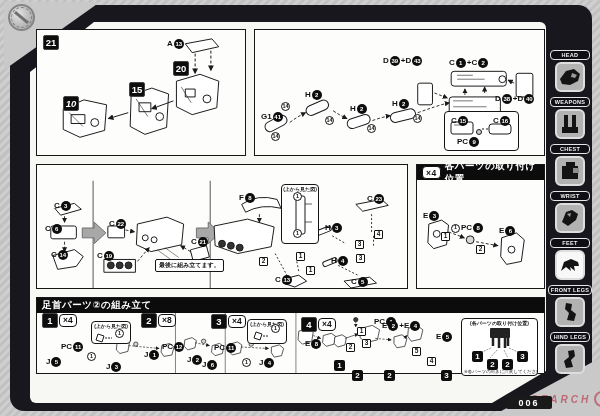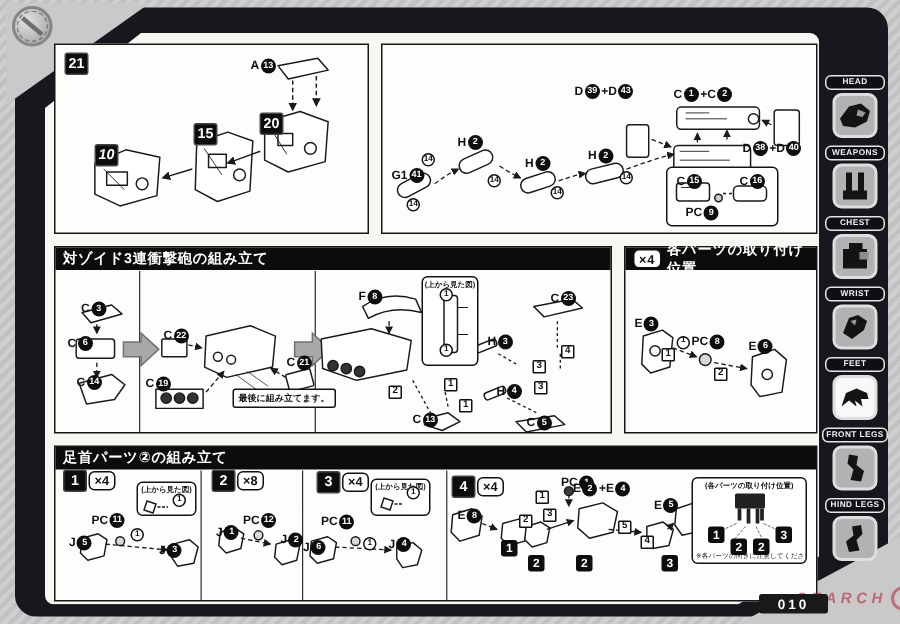--- a/index.html
+++ b/index.html
@@ -122,21 +122,21 @@
       </g>
     </svg>
     <div class="labels">
         <span class="plabel" style="left: 6px; top: 5px;">
           <span class="seg-S">21</span>
         </span>
         <span class="plabel" style="left: 130px; top: 9px;">
           <span class="seg-t">A</span>
           <span class="seg-c">13</span>
         </span>
-        <span class="plabel" style="left: 136px; top: 45px;">
+        <span class="plabel" style="left: 136px; top: 31px;">
           <span class="seg-S">20</span>
         </span>
         <span class="plabel" style="left: 92px; top: 52px;">
           <span class="seg-S">15</span>
         </span>
         <span class="plabel" style="left: 26px; top: 66px; font-style: italic;">
           <span class="seg-S">10</span>
         </span>
       </div>
   </section>
@@ -292,23 +292,20 @@
         <path d="M224 50 V58" stroke-dasharray="3 2" marker-end="url(#ahC)"></path>
         <path d="M128 84 L142 94 M120 86 L138 99" stroke-width="0.5"></path>
         <path d="M240 90 L252 112" stroke-dasharray="2 2"></path>
         <path d="M262 98 L264 108" stroke-dasharray="2 2"></path>
         <path d="M298 72 L312 80" stroke-dasharray="2 2"></path>
         <path d="M304 102 L324 112" stroke-dasharray="2 2"></path>
         <path d="M338 50 L338 68" stroke-dasharray="2 2"></path>
         <path d="M340 72 L340 84" stroke-dasharray="2 2"></path>
       </g>
     </svg>
-    <div class="ptitle">
-        <span>対ゾイド3連衝撃砲の組み立て</span>
-      </div>
     <div class="inset" style="left:244px;top:19px;width:38px;height:60px;">
       <span class="inset-title">(上から見た図)</span>
       <svg width="36" height="48" viewBox="0 0 36 48" aria-hidden="true">
         <g stroke="#1a1a1a" fill="#fff" stroke-width="1">
           <rect x="14" y="4" width="9" height="38" rx="2"></rect>
           <path d="M23 12 h7 M23 30 h7" stroke-width="0.7" fill="none"></path>
         </g>
       </svg>
     </div>
     <div class="notebox" style="left:118px;top:94px;">最後に組み立てます。</div>
@@ -427,21 +424,21 @@
         </span>
         <span class="plabel" style="left: 24px; top: 67px;">
           <span class="seg-q">1</span>
         </span>
         <span class="plabel" style="left: 59px; top: 80px;">
           <span class="seg-q">2</span>
         </span>
       </div>
   </section>
 
-  <section class="panel" style="left:36px;top:297px;width:509px;height:104px;">
+  <section class="panel" style="left:36px;top:297px;width:509px;height:77px;">
     <svg class="art" viewBox="0 0 509 104" aria-hidden="true">
       <defs>
           <marker id="ahE" markerWidth="6" markerHeight="6" refX="5" refY="3" orient="auto">
             <path d="M0 0 L6 3 L0 6 z" fill="#1a1a1a"></path>
           </marker>
         </defs>
       <path d="M95 16 V104 M164 16 V104 M262 16 V104" stroke="#2a2a2a" stroke-width="0.8"></path>
       <g stroke="#1a1a1a" fill="#ffffff" stroke-width="1" stroke-linejoin="round">
         <path d="M14 62 l11 -3 l6 4 l-2 11 l-11 3 l-5 -5 z"></path>
         <circle cx="40" cy="64" r="3" fill="#d8d8d8"></circle>
@@ -686,15 +683,15 @@
       </div>
     </div>
   </aside>
 
   <div class="watermark">
     <span class="wm-sq"></span>
     <span>SEARCH</span>
     <span class="wm-ring"></span>
   </div>
   <div class="page-num">
-      <span>010</span>
+      <span>006</span>
     </div>
 </div>
 
 </body></html>

